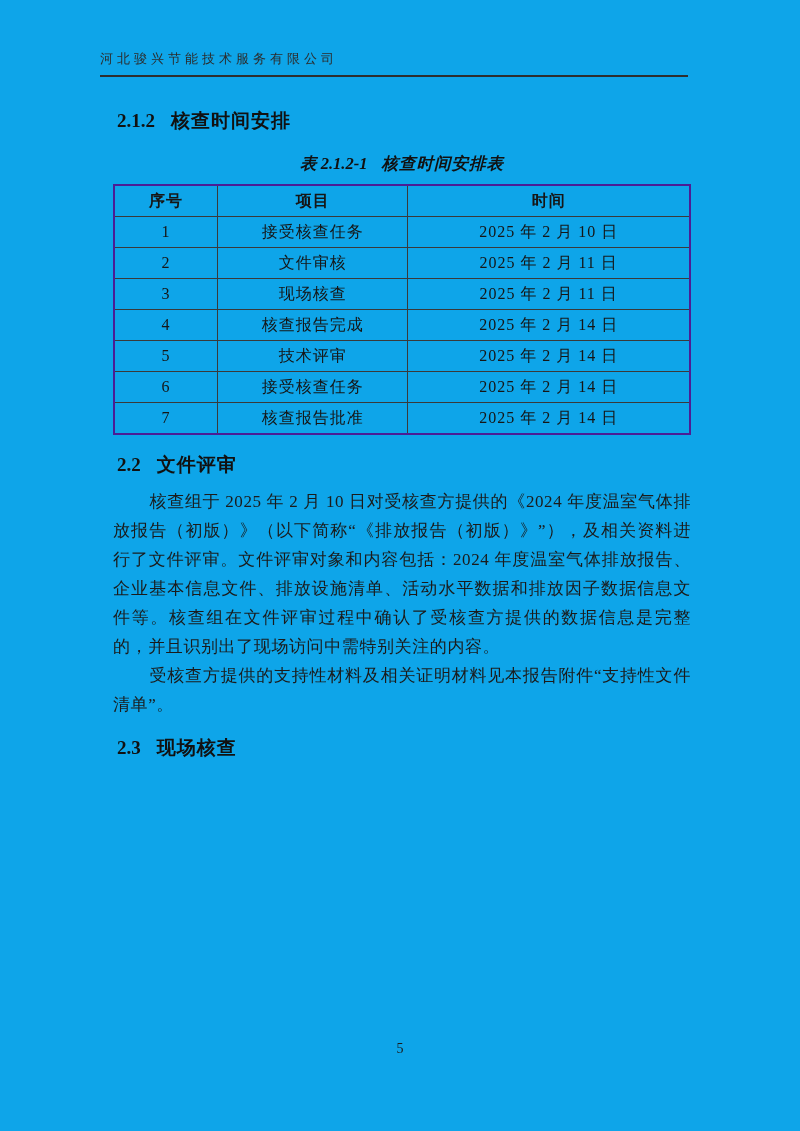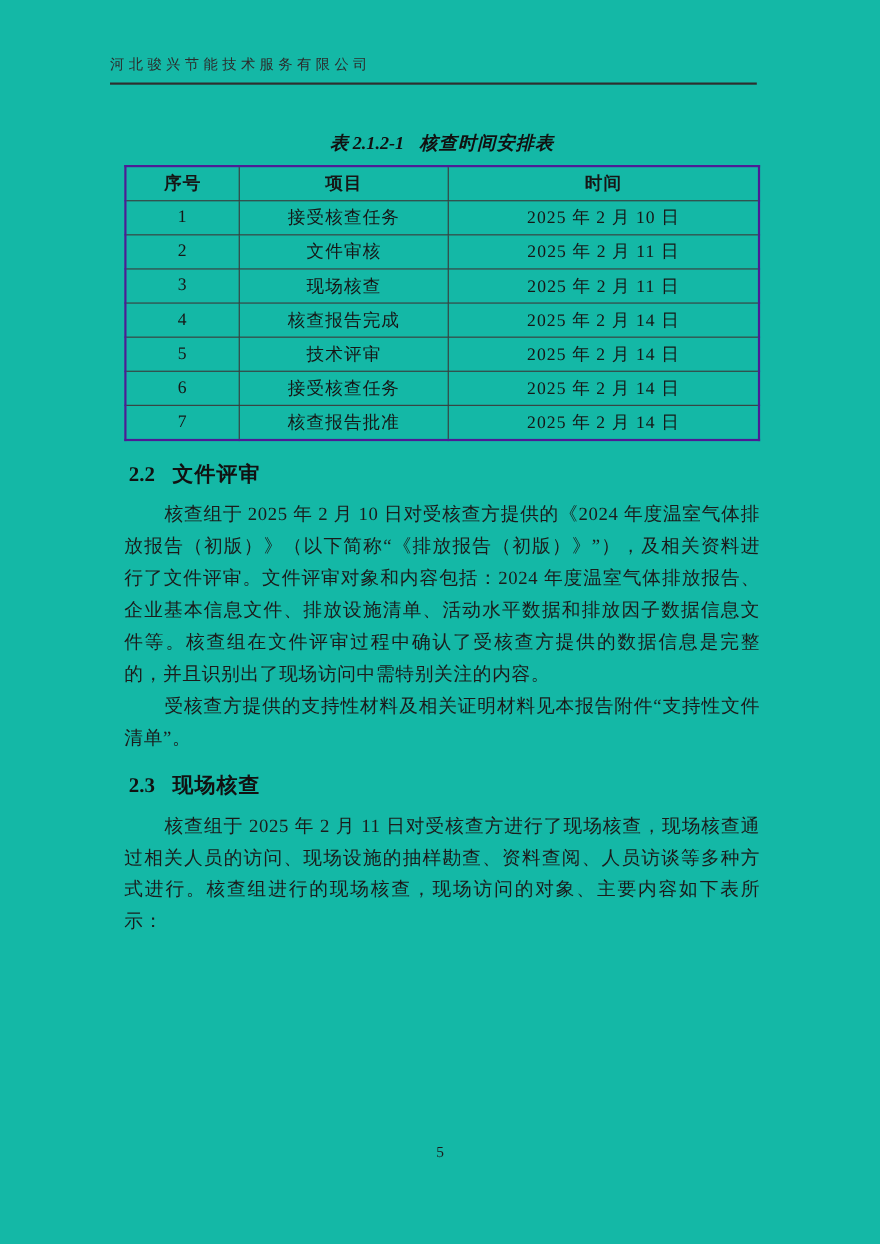--- a/index.html
+++ b/index.html
@@ -4,21 +4,21 @@
 <style>
   html, body {
     margin: 0;
     padding: 0;
     background: #ffffff;
   }
   .page {
     position: relative;
     width: 800px;
     height: 1131px;
-    background: #14b8a6;
+    background: #0ea5e9;
     overflow: hidden;
     font-family: "Liberation Serif", "DejaVu Serif", serif;
     color: #1d1d1d;
   }
   
   .running-header {
     position: absolute;
     left: 100px;
     right: 112px;
     top: 50px;
@@ -108,20 +108,23 @@
 <body>
 
 <div class="page">
 
   <div class="running-header">
     <span>河北骏兴节能技术服务有限公司</span>
   </div>
 
   <div class="content">
 
+    <div class="sec-heading h-212">
+      <span class="sec-num">2.1.2</span><span>核查时间安排</span>
+    </div>
 
     <div class="table-caption">
       <span class="cap-label">表 2.1.2-1</span><span>核查时间安排表</span>
     </div>
 
     <table class="schedule">
       <colgroup>
           <col class="c1">
           <col class="c2">
           <col class="c3">
@@ -176,19 +179,18 @@
       <span class="sec-num">2.2</span><span>文件评审</span>
     </div>
 
     <p class="para first">核查组于 2025 年 2 月 10 日对受核查方提供的《2024 年度温室气体排放报告（初版）》（以下简称“《排放报告（初版）》”），及相关资料进行了文件评审。文件评审对象和内容包括：2024 年度温室气体排放报告、企业基本信息文件、排放设施清单、活动水平数据和排放因子数据信息文件等。核查组在文件评审过程中确认了受核查方提供的数据信息是完整的，并且识别出了现场访问中需特别关注的内容。</p>
     <p class="para">受核查方提供的支持性材料及相关证明材料见本报告附件“支持性文件清单”。</p>
 
     <div class="sec-heading h-23">
       <span class="sec-num">2.3</span><span>现场核查</span>
     </div>
 
-    <p class="para first">核查组于 2025 年 2 月 11 日对受核查方进行了现场核查，现场核查通过相关人员的访问、现场设施的抽样勘查、资料查阅、人员访谈等多种方式进行。核查组进行的现场核查，现场访问的对象、主要内容如下表所示：</p>
 
   </div>
 
   <div class="page-number">5</div>
 
 </div>
 
 </body></html>

